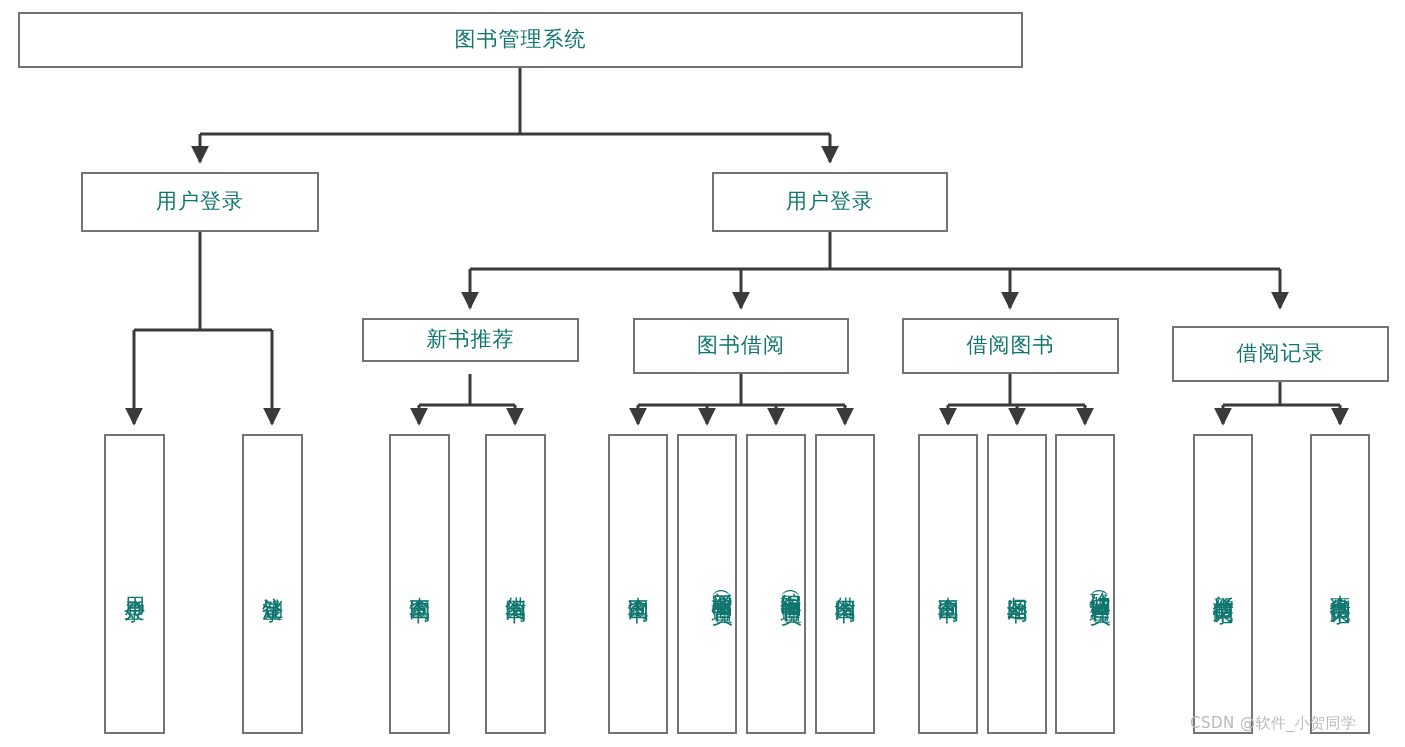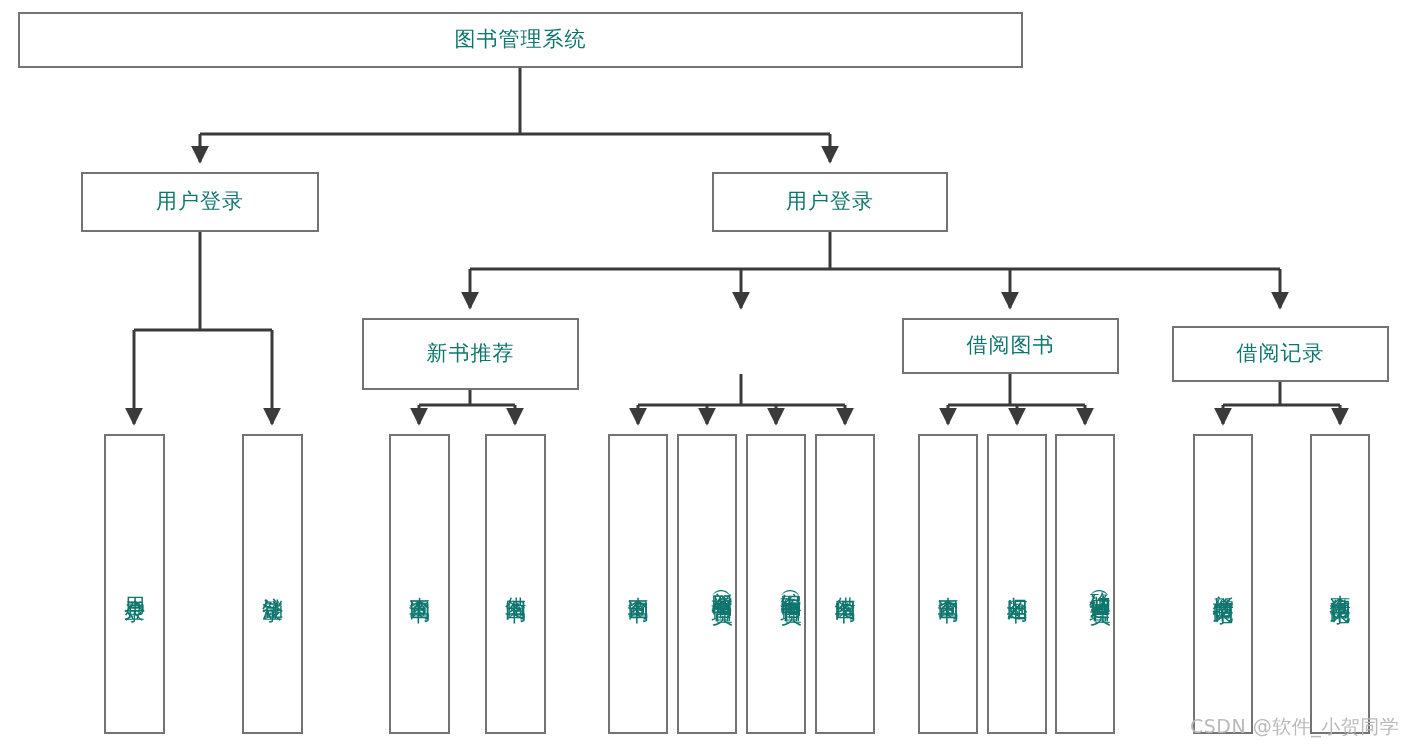--- a/index.html
+++ b/index.html
@@ -50,21 +50,21 @@
     letter-spacing: 2px;
     padding: 4px 0;
     align-items: flex-start;
     justify-content: center;
   }
   .node-v.vcenter {
     align-items: center;
   }
   .watermark {
     position: absolute;
-    font-size: 19px;
+    font-size: 15px;
     color: #b9b9b9;
     white-space: nowrap;
     letter-spacing: 0.5px;
   }
 </style>
 </head>
 <body>
 
 <div id="diagram-canvas">
 
@@ -116,21 +116,22 @@
       <path d="M 1223 405 L 1223 424" marker-end="url(#arrow)"></path>
       <path d="M 1340 405 L 1340 424" marker-end="url(#arrow)"></path>
     </g>
   </svg>
 
   <div class="node node-h" id="node-root" style="left: 18px; top: 12px; width: 1005px; height: 56px;">图书管理系统</div>
 
   <div class="node node-h" id="node-l2-0" style="left: 81px; top: 172px; width: 238px; height: 60px;">用户登录</div>
   <div class="node node-h" id="node-l2-1" style="left: 712px; top: 172px; width: 236px; height: 60px;">用户登录</div>
 
-  <div class="node node-h" id="node-l3-0" style="left: 362px; top: 318px; width: 217px; height: 72px;">新书推荐</div>
+  <div class="node node-h" id="node-l3-0" style="left: 362px; top: 318px; width: 217px; height: 44px;">新书推荐</div>
+  <div class="node node-h" id="node-l3-1" style="left: 633px; top: 318px; width: 216px; height: 56px;">图书借阅</div>
   <div class="node node-h" id="node-l3-2" style="left: 902px; top: 318px; width: 217px; height: 56px;">借阅图书</div>
   <div class="node node-h" id="node-l3-3" style="left: 1172px; top: 326px; width: 217px; height: 56px;">借阅记录</div>
 
   <div class="node node-v vcenter" id="node-leaf-0" style="left: 104px; top: 434px; width: 61px; height: 300px;">用户登录</div>
   <div class="node node-v vcenter" id="node-leaf-1" style="left: 242px; top: 434px; width: 61px; height: 300px;">注销登录</div>
   <div class="node node-v vcenter" id="node-leaf-2" style="left: 389px; top: 434px; width: 61px; height: 300px;">查询图书</div>
   <div class="node node-v vcenter" id="node-leaf-3" style="left: 485px; top: 434px; width: 61px; height: 300px;">借阅图书</div>
   <div class="node node-v vcenter" id="node-leaf-4" style="left: 608px; top: 434px; width: 60px; height: 300px;">查询图书</div>
   <div class="node node-v" id="node-leaf-5" style="left: 677px; top: 434px; width: 60px; height: 300px;">新增图书（管理员）</div>
   <div class="node node-v" id="node-leaf-6" style="left: 746px; top: 434px; width: 60px; height: 300px;">编辑图书（管理员）</div>

